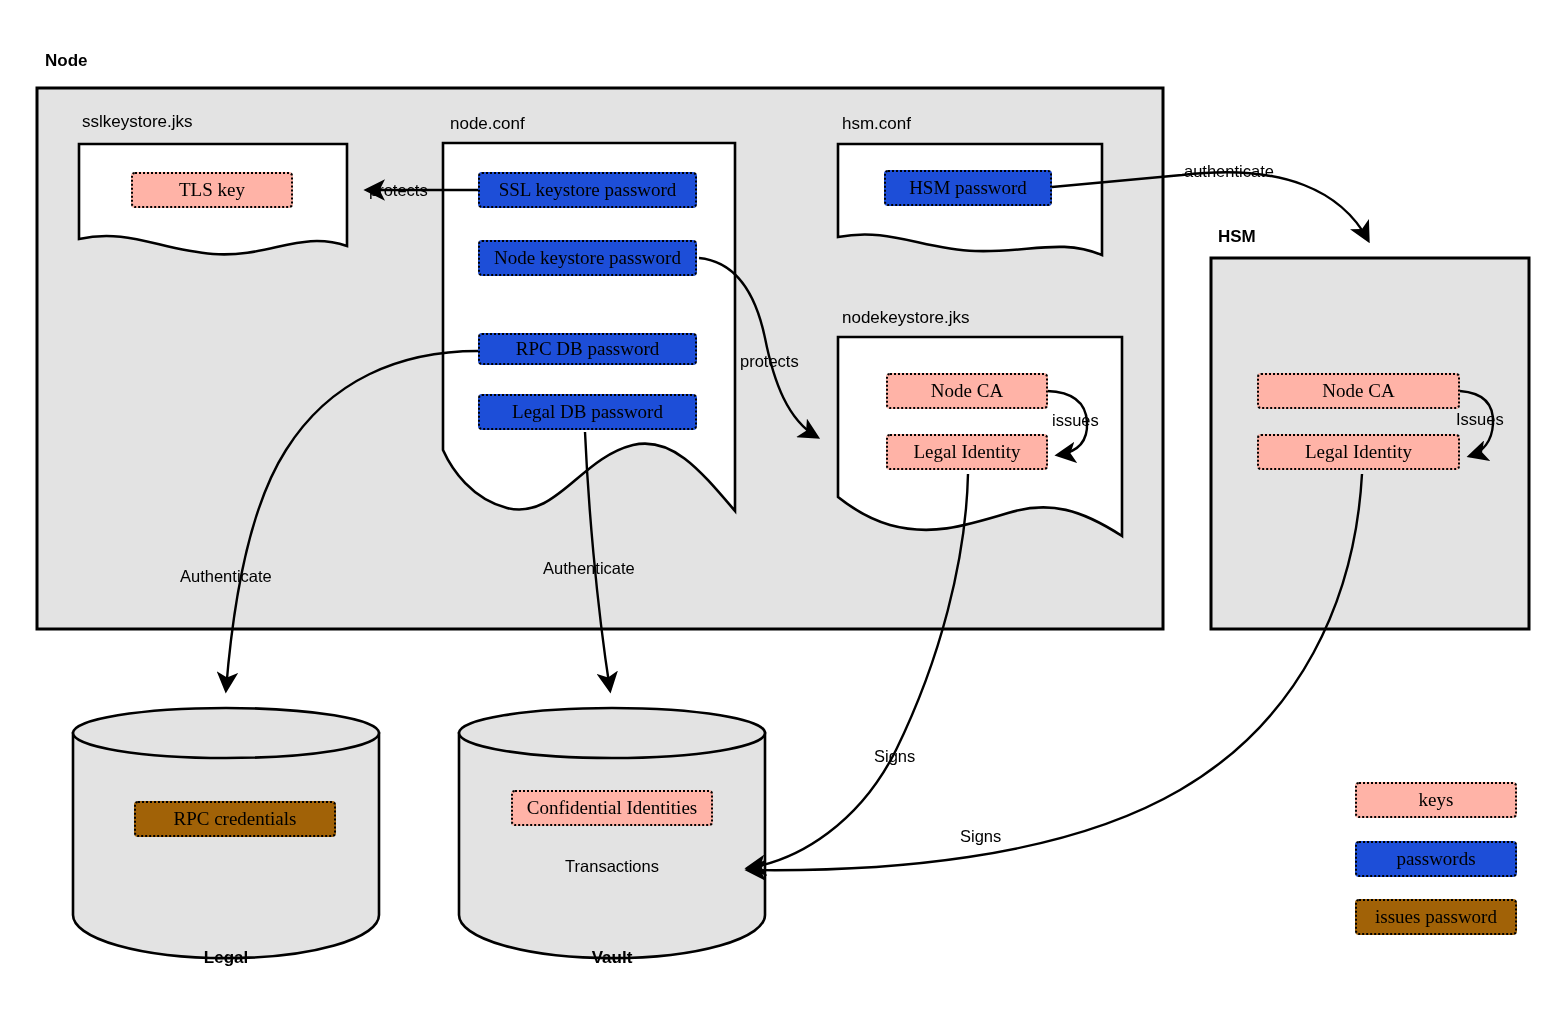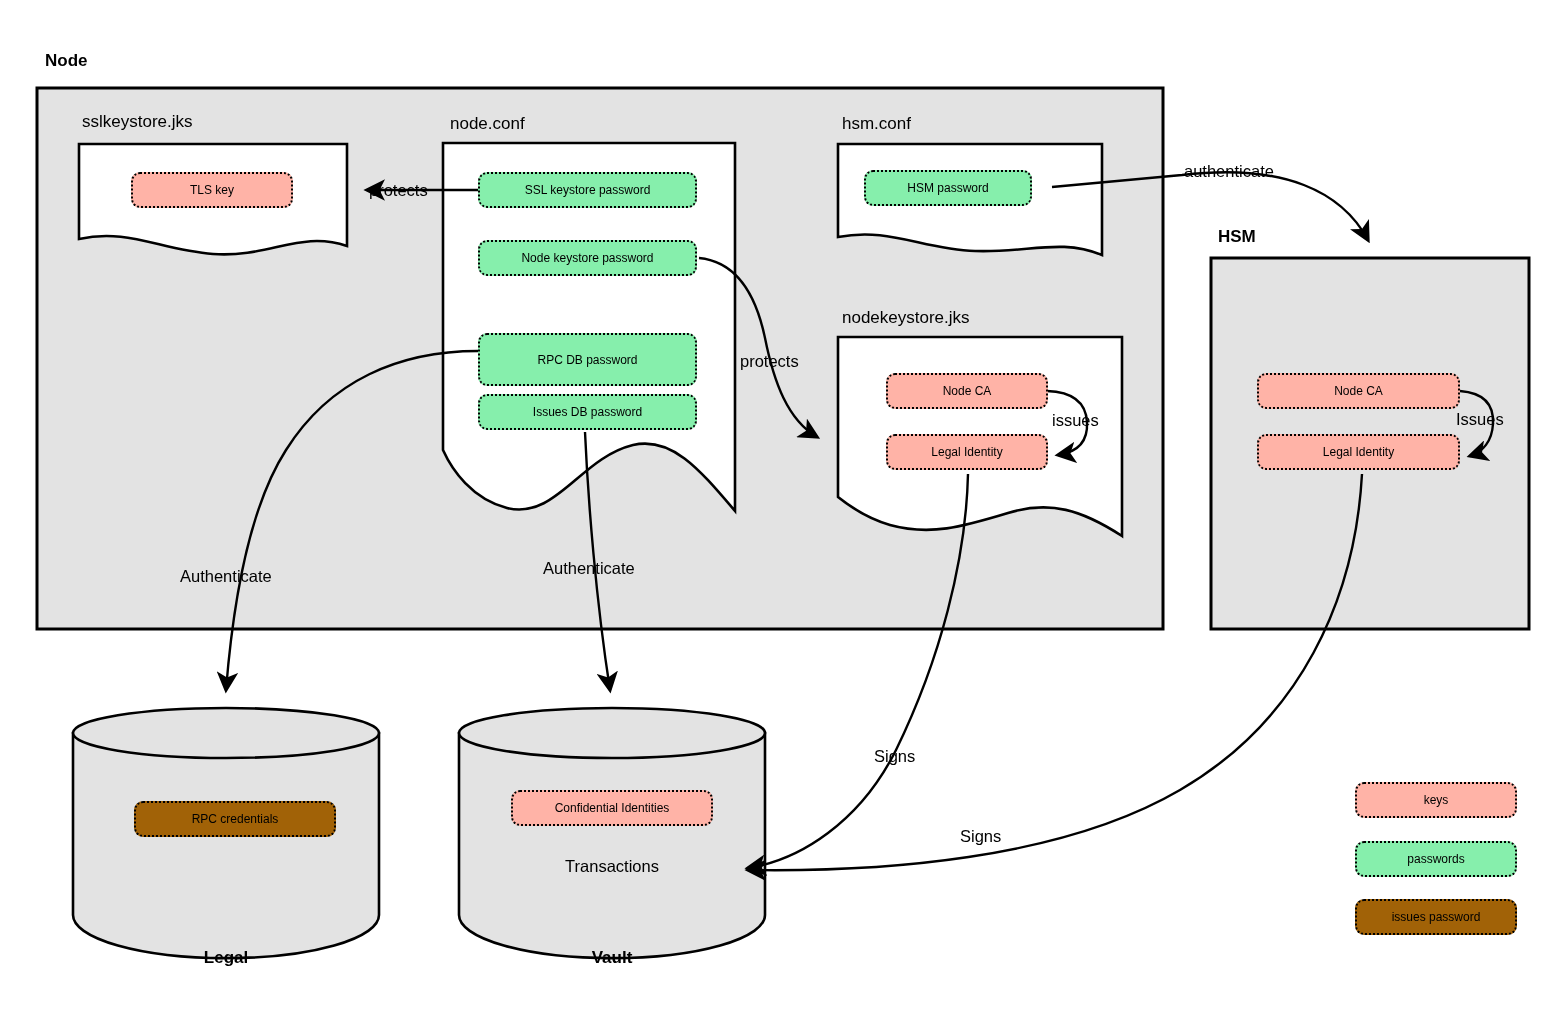--- a/index.html
+++ b/index.html
@@ -37,27 +37,28 @@
     text-align: center;
   }
   
   .tag {
     position: absolute;
     box-sizing: border-box;
     display: flex;
     align-items: center;
     justify-content: center;
     border: 2px dotted #000;
-    border-radius: 9px;
-    font-size: 12px;
+    border-radius: 4px;
+    font-size: 19px;
     white-space: nowrap;
     color: #000;
+    font-family: Liberation Serif, serif;
   }
   .tag-key { background: #ffb3a7; }
-  .tag-pass { background: #86efac; }
+  .tag-pass { background: #1d4ed8; }
   .tag-salted { background: #a16207; }
   .plain-text {
     position: absolute;
     font-size: 16.5px;
     white-space: nowrap;
     transform: translateX(-50%);
     text-align: center;
   }
   .edge-label {
     position: absolute;
@@ -143,24 +144,24 @@
 
   <div class="lbl" style="left:82px; top:113px;">sslkeystore.jks</div>
   <div class="lbl" style="left:450px; top:115px;">node.conf</div>
   <div class="lbl" style="left:842px; top:115px;">hsm.conf</div>
   <div class="lbl" style="left:842px; top:309px;">nodekeystore.jks</div>
 
   <div class="tag tag-key" style="left:131px; top:172px; width:162px; height:36px;">TLS key</div>
 
   <div class="tag tag-pass" style="left:478px; top:172px; width:219px; height:36px;">SSL keystore password</div>
   <div class="tag tag-pass" style="left:478px; top:240px; width:219px; height:36px;">Node keystore password</div>
-  <div class="tag tag-pass" style="left:478px; top:333px; width:219px; height:53px;">RPC DB password</div>
-  <div class="tag tag-pass" style="left:478px; top:394px; width:219px; height:36px;">Issues DB password</div>
+  <div class="tag tag-pass" style="left:478px; top:333px; width:219px; height:32px;">RPC DB password</div>
+  <div class="tag tag-pass" style="left:478px; top:394px; width:219px; height:36px;">Legal DB password</div>
 
-  <div class="tag tag-pass" style="left:864px; top:170px; width:168px; height:36px;">HSM password</div>
+  <div class="tag tag-pass" style="left:884px; top:170px; width:168px; height:36px;">HSM password</div>
 
   <div class="tag tag-key" style="left:886px; top:373px; width:162px; height:36px;">Node CA</div>
   <div class="tag tag-key" style="left:886px; top:434px; width:162px; height:36px;">Legal Identity</div>
 
   <div class="tag tag-key" style="left:1257px; top:373px; width:203px; height:36px;">Node CA</div>
   <div class="tag tag-key" style="left:1257px; top:434px; width:203px; height:36px;">Legal Identity</div>
 
   <div class="tag tag-salted" style="left:134px; top:801px; width:202px; height:36px;">RPC credentials</div>
   <div class="lbl lbl-bold lbl-center" style="left:226px; top:949px;">Legal</div>
 

